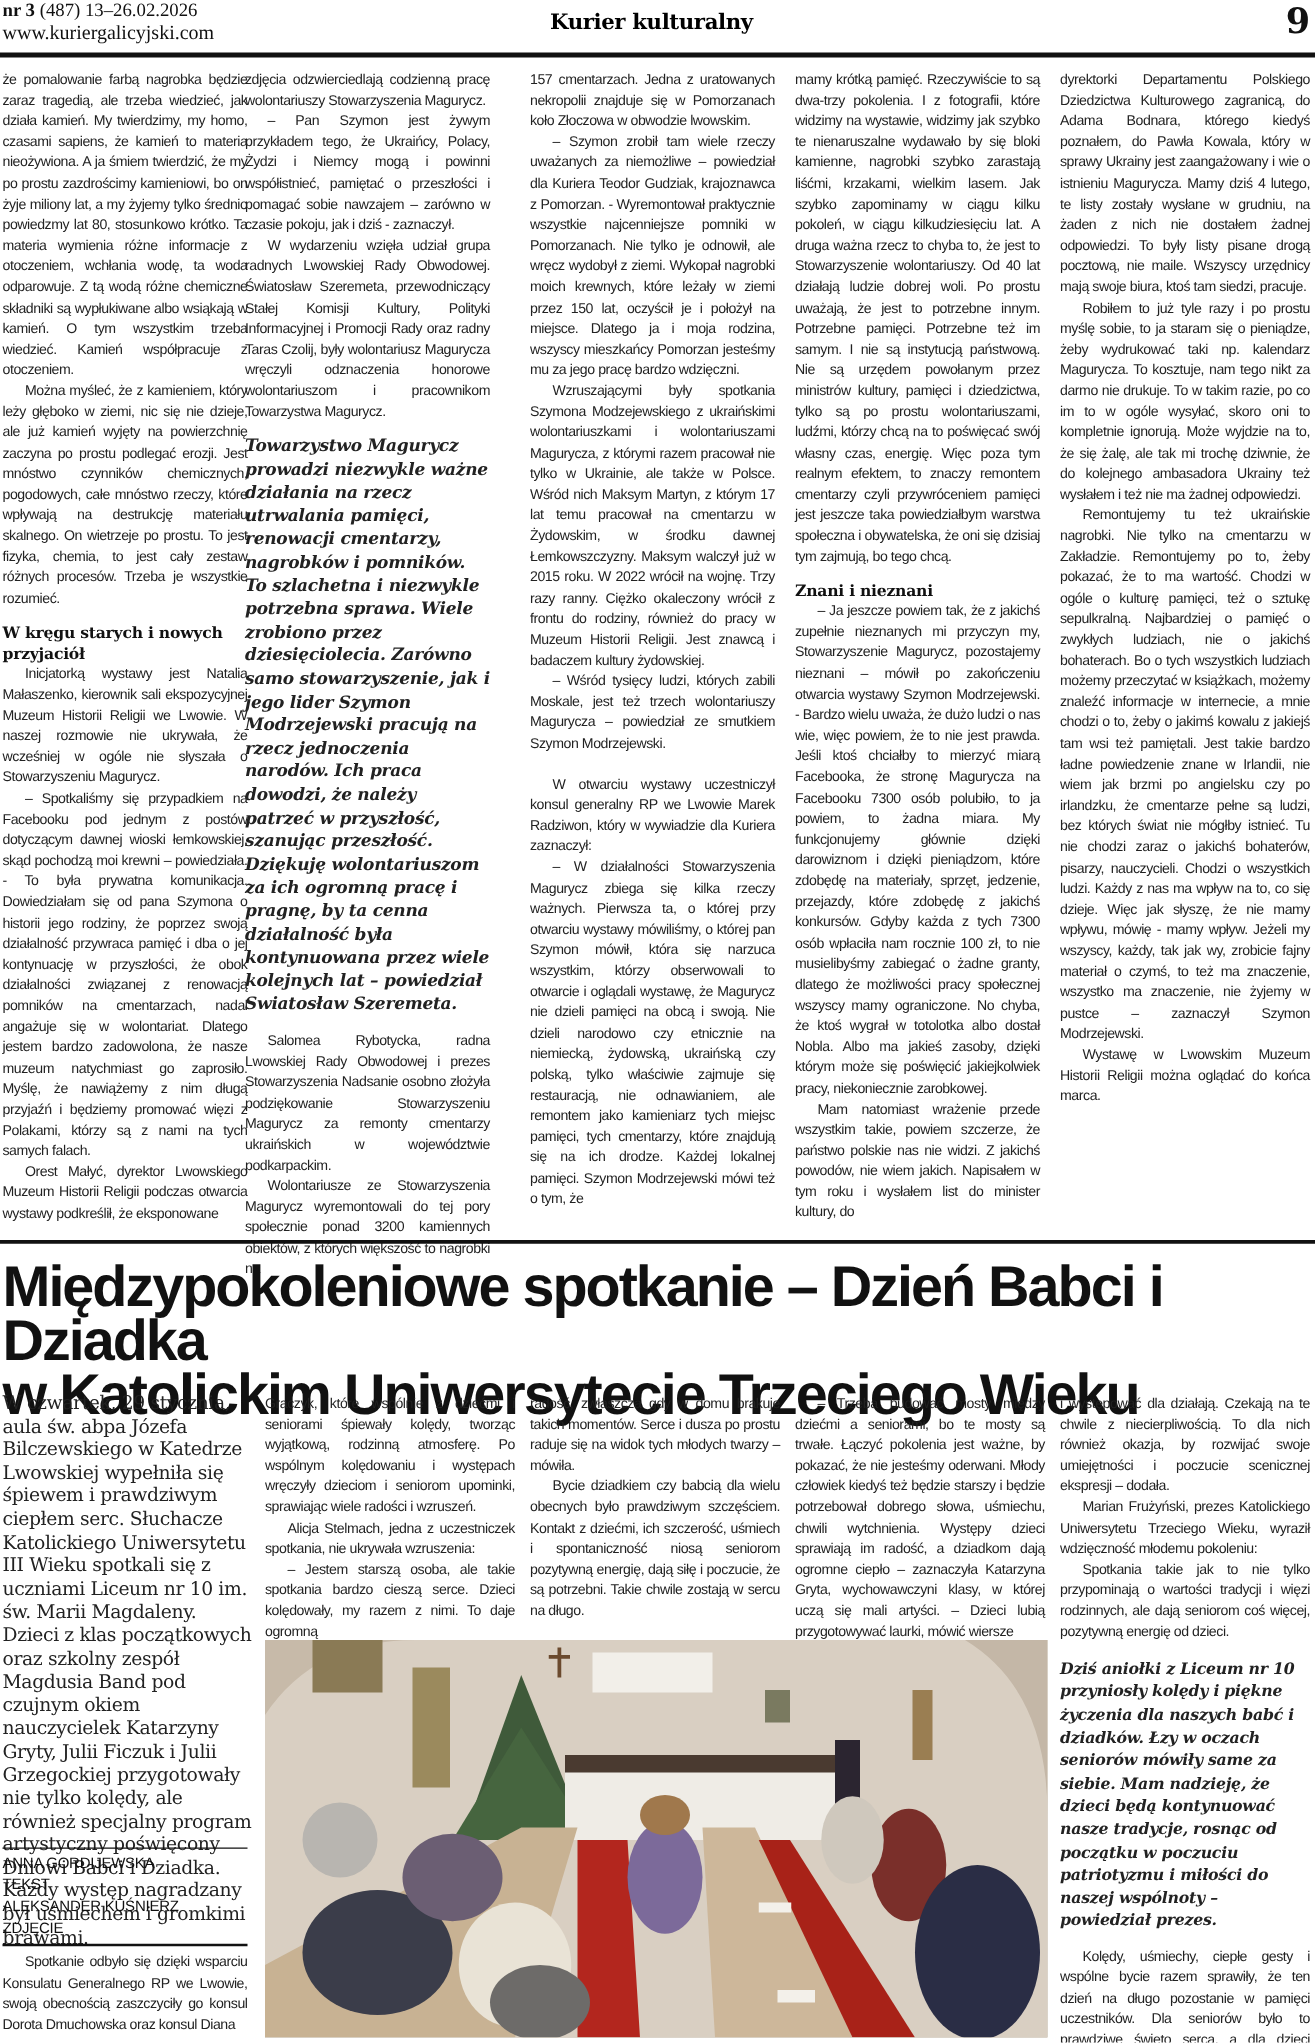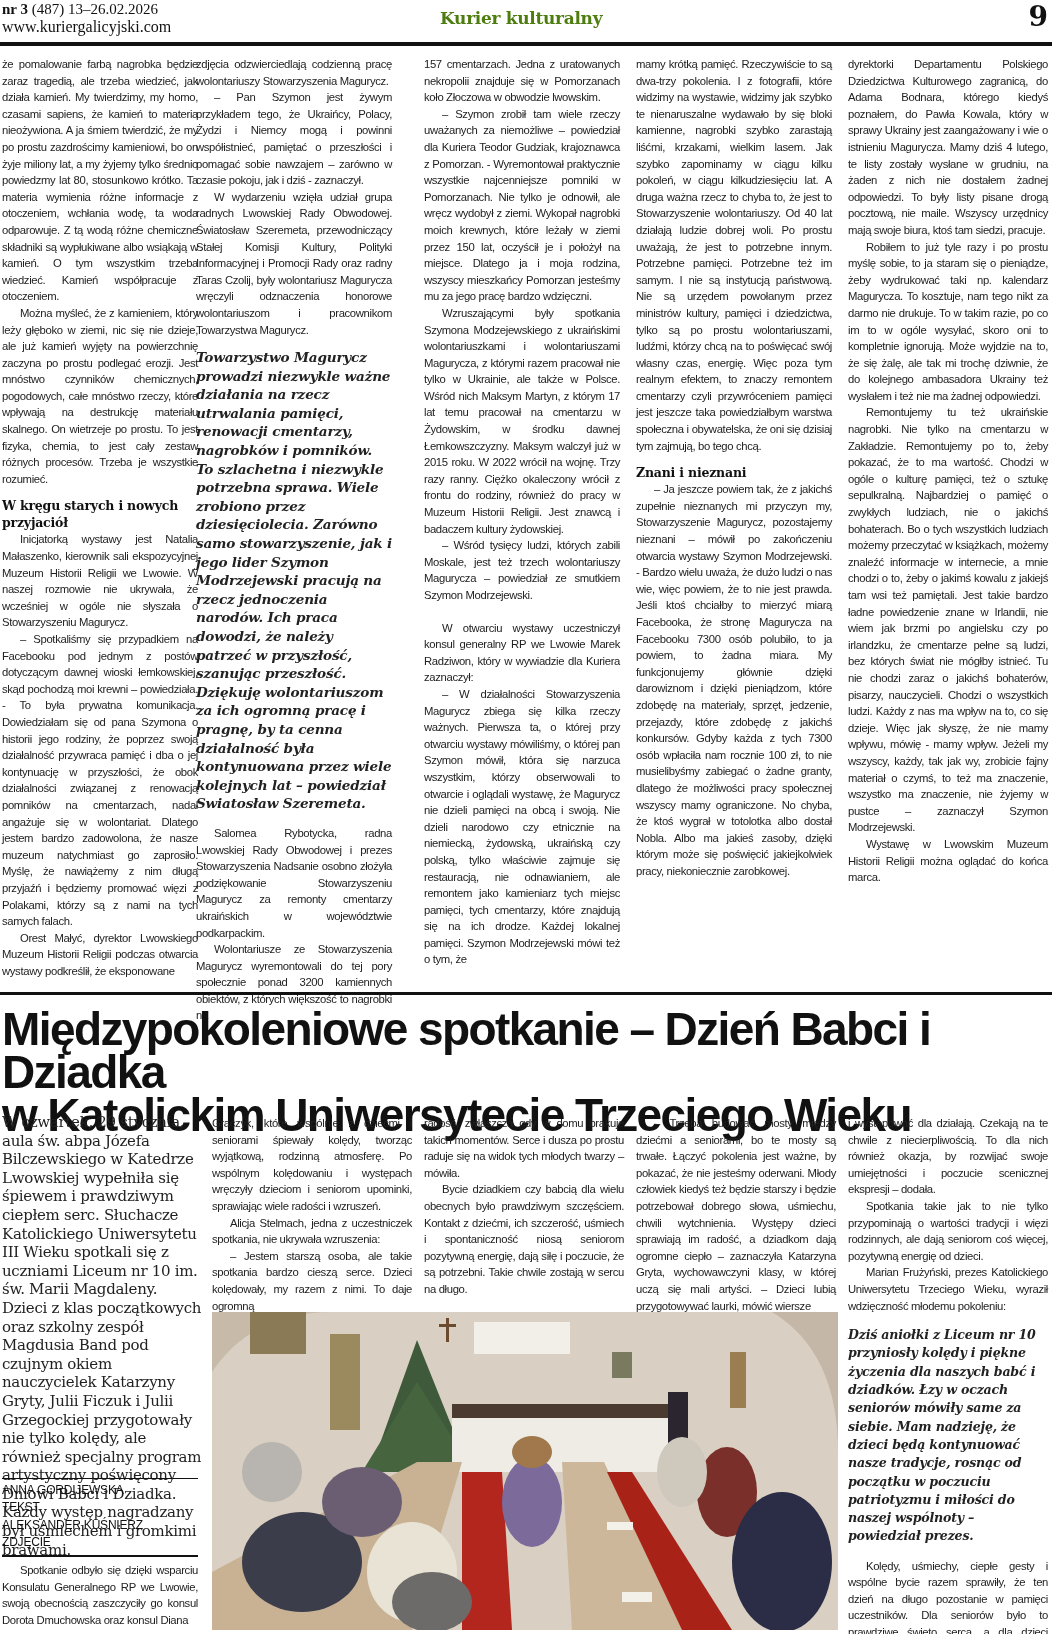--- a/index.html
+++ b/index.html
@@ -3,21 +3,21 @@
 <meta charset="utf-8">
 <style>
   * { box-sizing: border-box; margin: 0; padding: 0; }
   html, body { width: 1052px; height: 1634px; background: #ffffff; overflow: hidden; }
   body { position: relative; color: #1a1a1a; font-family: "Liberation Sans", sans-serif; }
 
   .masthead { position: absolute; left: 0; top: 0; width: 1052px; height: 46px; }
   .mh-issue { position: absolute; left: 2px; top: 1px; font-family: "Liberation Serif", serif; font-size: 15px; line-height: 17px; color: #111; }
   .mh-issue b { font-weight: bold; }
   .mh-url { position: absolute; left: 2px; top: 18px; font-family: "Liberation Serif", serif; font-size: 16px; line-height: 18px; color: #111; }
-  .mh-section { position: absolute; left: 440px; top: 8px; font-family: "DejaVu Serif", serif; font-weight: bold; font-size: 17px; letter-spacing: -0.3px; color: #4d7c0f; }
+  .mh-section { position: absolute; left: 440px; top: 8px; font-family: "DejaVu Serif", serif; font-weight: bold; font-size: 17px; letter-spacing: -0.3px; color: #000000; }
   .mh-page { position: absolute; right: 4px; top: 0px; font-family: "DejaVu Serif", serif; font-weight: bold; font-size: 28px; line-height: 34px; color: #111; }
   .mh-rule { position: absolute; left: 0; top: 42px; width: 1052px; height: 4px; background: #111; }
 
   .col { position: absolute; font-family: "Liberation Sans Narrow", "Liberation Sans", sans-serif; font-size: 11.3px; line-height: 16.6px; color: #222; text-align: justify; letter-spacing: -0.35px; }
   .col p { text-indent: 18px; }
   .col p.noind { text-indent: 0; }
   .col p.gap { margin-top: 16px; }
 
   .subhead { font-family: "DejaVu Serif", serif; font-weight: bold; font-size: 12.5px; line-height: 17px; color: #111; text-align: left; letter-spacing: -0.2px; margin-top: 10px; }
 
@@ -75,20 +75,21 @@
     <p>Wzruszającymi były spotkania Szymona Modzejewskiego z ukraińskimi wolontariuszkami i wolontariuszami Magurycza, z którymi razem pracował nie tylko w Ukrainie, ale także w Polsce. Wśród nich Maksym Martyn, z którym 17 lat temu pracował na cmentarzu w Żydowskim, w środku dawnej Łemkowszczyzny. Maksym walczył już w 2015 roku. W 2022 wrócił na wojnę. Trzy razy ranny. Ciężko okaleczony wrócił z frontu do rodziny, również do pracy w Muzeum Historii Religii. Jest znawcą i badaczem kultury żydowskiej.</p>
     <p>– Wśród tysięcy ludzi, których zabili Moskale, jest też trzech wolontariuszy Magurycza – powiedział ze smutkiem Szymon Modrzejewski.</p>
     <p class="gap">W otwarciu wystawy uczestniczył konsul generalny RP we Lwowie Marek Radziwon, który w wywiadzie dla Kuriera zaznaczył:</p>
     <p>– W działalności Stowarzyszenia Magurycz zbiega się kilka rzeczy ważnych. Pierwsza ta, o której przy otwarciu wystawy mówiliśmy, o której pan Szymon mówił, która się narzuca wszystkim, którzy obserwowali to otwarcie i oglądali wystawę, że Magurycz nie dzieli pamięci na obcą i swoją. Nie dzieli narodowo czy etnicznie na niemiecką, żydowską, ukraińską czy polską, tylko właściwie zajmuje się restauracją, nie odnawianiem, ale remontem jako kamieniarz tych miejsc pamięci, tych cmentarzy, które znajdują się na ich drodze. Każdej lokalnej pamięci. Szymon Modrzejewski mówi też o tym, że</p>
   </div>
 
   <div class="col" style="left:636px; top:56px; width:196px;">
     <p class="noind">mamy krótką pamięć. Rzeczywiście to są dwa-trzy pokolenia. I z fotografii, które widzimy na wystawie, widzimy jak szybko te nienaruszalne wydawało by się bloki kamienne, nagrobki szybko zarastają liśćmi, krzakami, wielkim lasem. Jak szybko zapominamy w ciągu kilku pokoleń, w ciągu kilkudziesięciu lat. A druga ważna rzecz to chyba to, że jest to Stowarzyszenie wolontariuszy. Od 40 lat działają ludzie dobrej woli. Po prostu uważają, że jest to potrzebne innym. Potrzebne pamięci. Potrzebne też im samym. I nie są instytucją państwową. Nie są urzędem powołanym przez ministrów kultury, pamięci i dziedzictwa, tylko są po prostu wolontariuszami, ludźmi, którzy chcą na to poświęcać swój własny czas, energię. Więc poza tym realnym efektem, to znaczy remontem cmentarzy czyli przywróceniem pamięci jest jeszcze taka powiedziałbym warstwa społeczna i obywatelska, że oni się dzisiaj tym zajmują, bo tego chcą.</p>
     <div class="subhead">Znani i nieznani</div>
     <p>– Ja jeszcze powiem tak, że z jakichś zupełnie nieznanych mi przyczyn my, Stowarzyszenie Magurycz, pozostajemy nieznani – mówił po zakończeniu otwarcia wystawy Szymon Modrzejewski. - Bardzo wielu uważa, że dużo ludzi o nas wie, więc powiem, że to nie jest prawda. Jeśli ktoś chciałby to mierzyć miarą Facebooka, że stronę Magurycza na Facebooku 7300 osób polubiło, to ja powiem, to żadna miara. My funkcjonujemy głównie dzięki darowiznom i dzięki pieniądzom, które zdobędę na materiały, sprzęt, jedzenie, przejazdy, które zdobędę z jakichś konkursów. Gdyby każda z tych 7300 osób wpłaciła nam rocznie 100 zł, to nie musielibyśmy zabiegać o żadne granty, dlatego że możliwości pracy społecznej wszyscy mamy ograniczone. No chyba, że ktoś wygrał w totolotka albo dostał Nobla. Albo ma jakieś zasoby, dzięki którym może się poświęcić jakiejkolwiek pracy, niekoniecznie zarobkowej.</p>
+    <p>Mam natomiast wrażenie przede wszystkim takie, powiem szczerze, że państwo polskie nas nie widzi. Z jakichś powodów, nie wiem jakich. Napisałem w tym roku i wysłałem list do minister kultury, do</p>
   </div>
 
   <div class="col" style="left:848px; top:56px; width:200px;">
     <p class="noind">dyrektorki Departamentu Polskiego Dziedzictwa Kulturowego zagranicą, do Adama Bodnara, którego kiedyś poznałem, do Pawła Kowala, który w sprawy Ukrainy jest zaangażowany i  wie o istnieniu Magurycza. Mamy dziś 4 lutego, te listy zostały wysłane w grudniu, na żaden z nich nie dostałem żadnej odpowiedzi. To były listy pisane drogą pocztową, nie maile. Wszyscy urzędnicy mają swoje biura, ktoś tam siedzi, pracuje.</p>
     <p>Robiłem to już tyle razy i po prostu myślę sobie, to ja staram się o pieniądze, żeby wydrukować taki np. kalendarz Magurycza. To kosztuje, nam tego nikt za darmo nie drukuje. To w takim razie, po co im to w ogóle wysyłać, skoro oni to kompletnie ignorują. Może wyjdzie na to, że się żalę, ale tak mi trochę dziwnie, że do kolejnego ambasadora Ukrainy też wysłałem i też nie ma żadnej odpowiedzi.</p>
     <p>Remontujemy tu też ukraińskie nagrobki. Nie tylko na cmentarzu w Zakładzie. Remontujemy po to, żeby pokazać, że to ma wartość. Chodzi w ogóle o kulturę pamięci, też o sztukę sepulkralną. Najbardziej o pamięć o zwykłych ludziach, nie o jakichś bohaterach. Bo o tych wszystkich ludziach możemy przeczytać w książkach, możemy znaleźć informacje w internecie, a mnie chodzi o to, żeby o jakimś kowalu z jakiejś tam wsi też pamiętali. Jest takie bardzo ładne powiedzenie znane w Irlandii, nie wiem jak brzmi po angielsku czy po irlandzku, że cmentarze pełne są ludzi, bez których świat nie mógłby istnieć. Tu nie chodzi zaraz o jakichś bohaterów, pisarzy, nauczycieli. Chodzi o wszystkich ludzi. Każdy z nas ma wpływ na to, co się dzieje. Więc jak słyszę, że nie mamy wpływu, mówię - mamy wpływ. Jeżeli my wszyscy, każdy, tak jak wy, zrobicie fajny materiał o czymś, to też ma znaczenie, wszystko ma znaczenie, nie żyjemy w pustce – zaznaczył Szymon Modrzejewski.</p>
     <p>Wystawę w Lwowskim Muzeum Historii Religii można oglądać do końca marca.</p>
   </div>
 </section>
 
@@ -123,22 +124,22 @@
     <p class="noind">radość, zwłaszcza gdy w domu brakuje takich momentów. Serce i dusza po prostu raduje się na widok tych młodych twarzy – mówiła.</p>
     <p>Bycie dziadkiem czy babcią dla wielu obecnych było prawdziwym szczęściem. Kontakt z dziećmi, ich szczerość, uśmiech i spontaniczność niosą seniorom pozytywną energię, dają siłę i poczucie, że są potrzebni. Takie chwile zostają w sercu na długo.</p>
   </div>
 
   <div class="col" style="left:636px; top:1115px; width:200px;">
     <p>– Trzeba budować mosty między dziećmi a seniorami, bo te mosty są trwałe. Łączyć pokolenia jest ważne, by pokazać, że nie jesteśmy oderwani. Młody człowiek kiedyś też będzie starszy i będzie potrzebował dobrego słowa, uśmiechu, chwili wytchnienia. Występy dzieci sprawiają im radość, a dziadkom dają ogromne ciepło – zaznaczyła Katarzyna Gryta, wychowawczyni klasy, w której uczą się mali artyści. – Dzieci lubią przygotowywać laurki, mówić wiersze</p>
   </div>
 
   <div class="col" style="left:848px; top:1115px; width:200px;">
     <p class="noind">i występować dla działają. Czekają na te chwile z niecierpliwością. To dla nich również okazja, by rozwijać swoje umiejętności i poczucie scenicznej ekspresji – dodała.</p>
+    <p>Marian Frużyński, prezes Katolickiego Uniwersytetu Trzeciego Wieku, wyraził wdzięczność młodemu pokoleniu:</p>
     <p>Spotkania takie jak to nie tylko przypominają o wartości tradycji i więzi rodzinnych, ale dają seniorom coś więcej, pozytywną energię od dzieci.</p>
-    <p>Marian Frużyński, prezes Katolickiego Uniwersytetu Trzeciego Wieku, wyraził wdzięczność młodemu pokoleniu:</p>
     <div class="pullquote2">Dziś aniołki z Liceum nr 10 przyniosły kolędy i piękne życzenia dla naszych babć i dziadków. Łzy w oczach seniorów mówiły same za siebie. Mam nadzieję, że dzieci będą kontynuować nasze tradycje, rosnąc od początku w poczuciu patriotyzmu i miłości do naszej wspólnoty – powiedział prezes.</div>
     <p>Kolędy, uśmiechy, ciepłe gesty i wspólne bycie razem sprawiły, że ten dzień na długo pozostanie w pamięci uczestników. Dla seniorów było to prawdziwe święto serca, a dla dzieci kolejna możliwość wykazania swoich umiejętności artystycznych i przekazania seniorom pozytywnej energii i spontaniczności.</p>
   </div>
 
   <figure class="photo" aria-label="Seniors seated at long tables with red chairs watching children sing carols beside a Christmas tree in a vaulted hall">
     <svg width="626" height="318" viewBox="0 0 626 318">
 
       <rect x="0" y="0" width="626" height="318" fill="#d9cfc2"></rect>
 
       <path d="M560 0 Q626 40 626 140 L626 0 Z" fill="#c4b7a7"></path>

